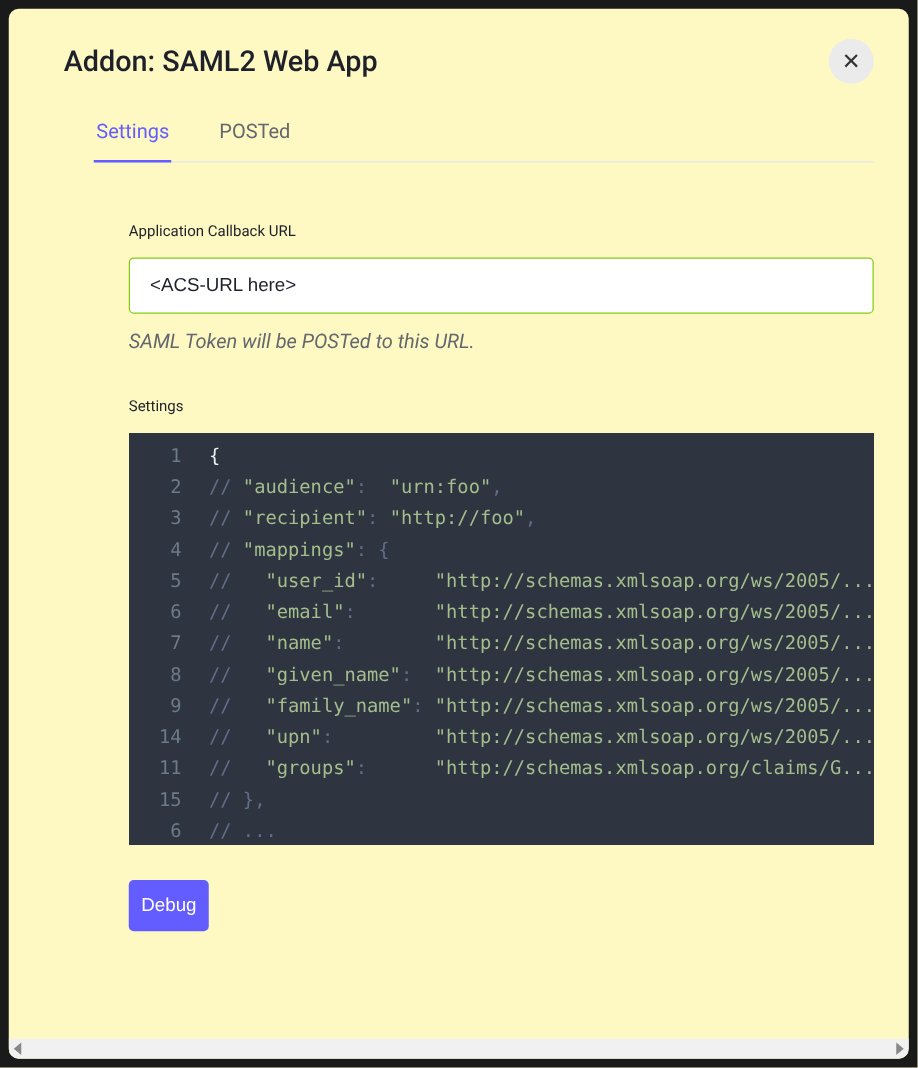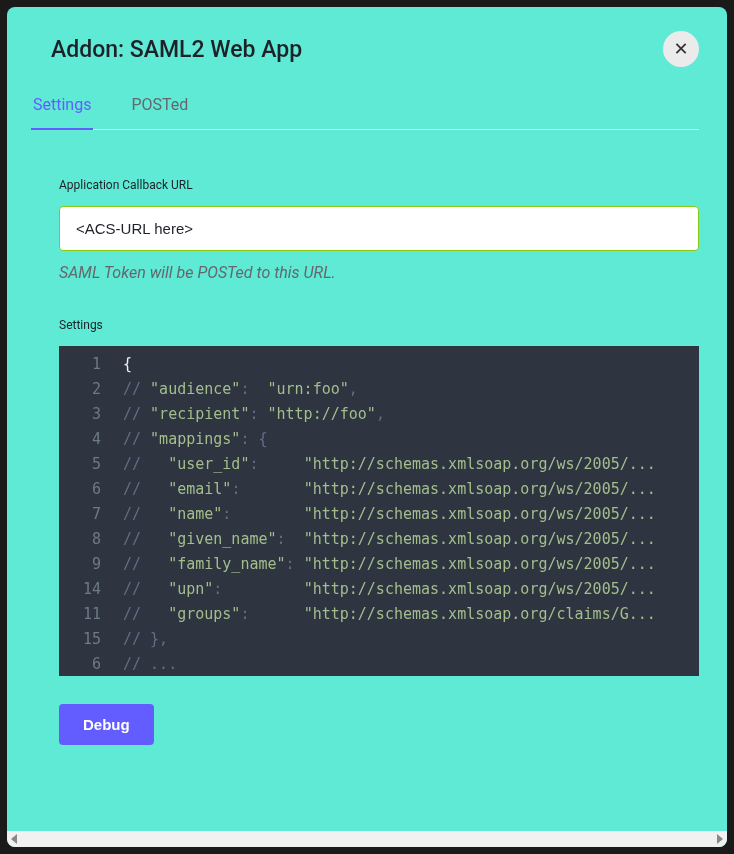--- a/index.html
+++ b/index.html
@@ -10,21 +10,21 @@
   height: 854px;
   overflow: hidden;
   position: relative;
 }
 .modal {
   position: absolute;
   top: 7px;
   left: 7px;
   right: 7px;
   bottom: 7px;
-  background: #5eead4;
+  background: #fef9c3;
   border-radius: 8px;
   display: flex;
   flex-direction: column;
   overflow: hidden;
 }
 .modal-header {
   display: flex;
   align-items: center;
   justify-content: space-between;
   padding: 24px 28px 12px 44px;
@@ -44,20 +44,21 @@
   display: flex;
   align-items: center;
   justify-content: center;
   font-size: 18px;
   color: #333;
 }
 .modal-body {
   flex: 1;
   overflow-y: scroll;
   padding: 0 28px 0 24px;
+  margin-left: 44px;
 }
 .modal-body::-webkit-scrollbar { width: 16px; }
 .modal-body::-webkit-scrollbar-track { background: #f1f1f1; }
 .modal-body::-webkit-scrollbar-thumb { background: #c1c1c1; }
 .tabs {
   display: flex;
   gap: 36px;
   border-bottom: 1px solid #e5e5e5;
   margin-bottom: 48px;
 }
@@ -131,23 +132,23 @@
 }
 .code div { height: 25px; }
 .tok-brace { color: #eceff4; }
 .tok-comment { color: #616e88; }
 .tok-string { color: #a3be8c; }
 .btn-primary {
   margin-left: 28px;
   background: #635dff;
   color: #fff;
   border: none;
-  padding: 12px 24px;
+  padding: 12px 10px;
   font-size: 15px;
-  font-weight: 700;
+  font-weight: 400;
   border-radius: 4px;
   cursor: pointer;
   margin-bottom: 20px;
 }
 .bottom-scroll {
   height: 16px;
   background: #f1f1f1;
   position: relative;
 }
 .bottom-scroll::before, .bottom-scroll::after {

